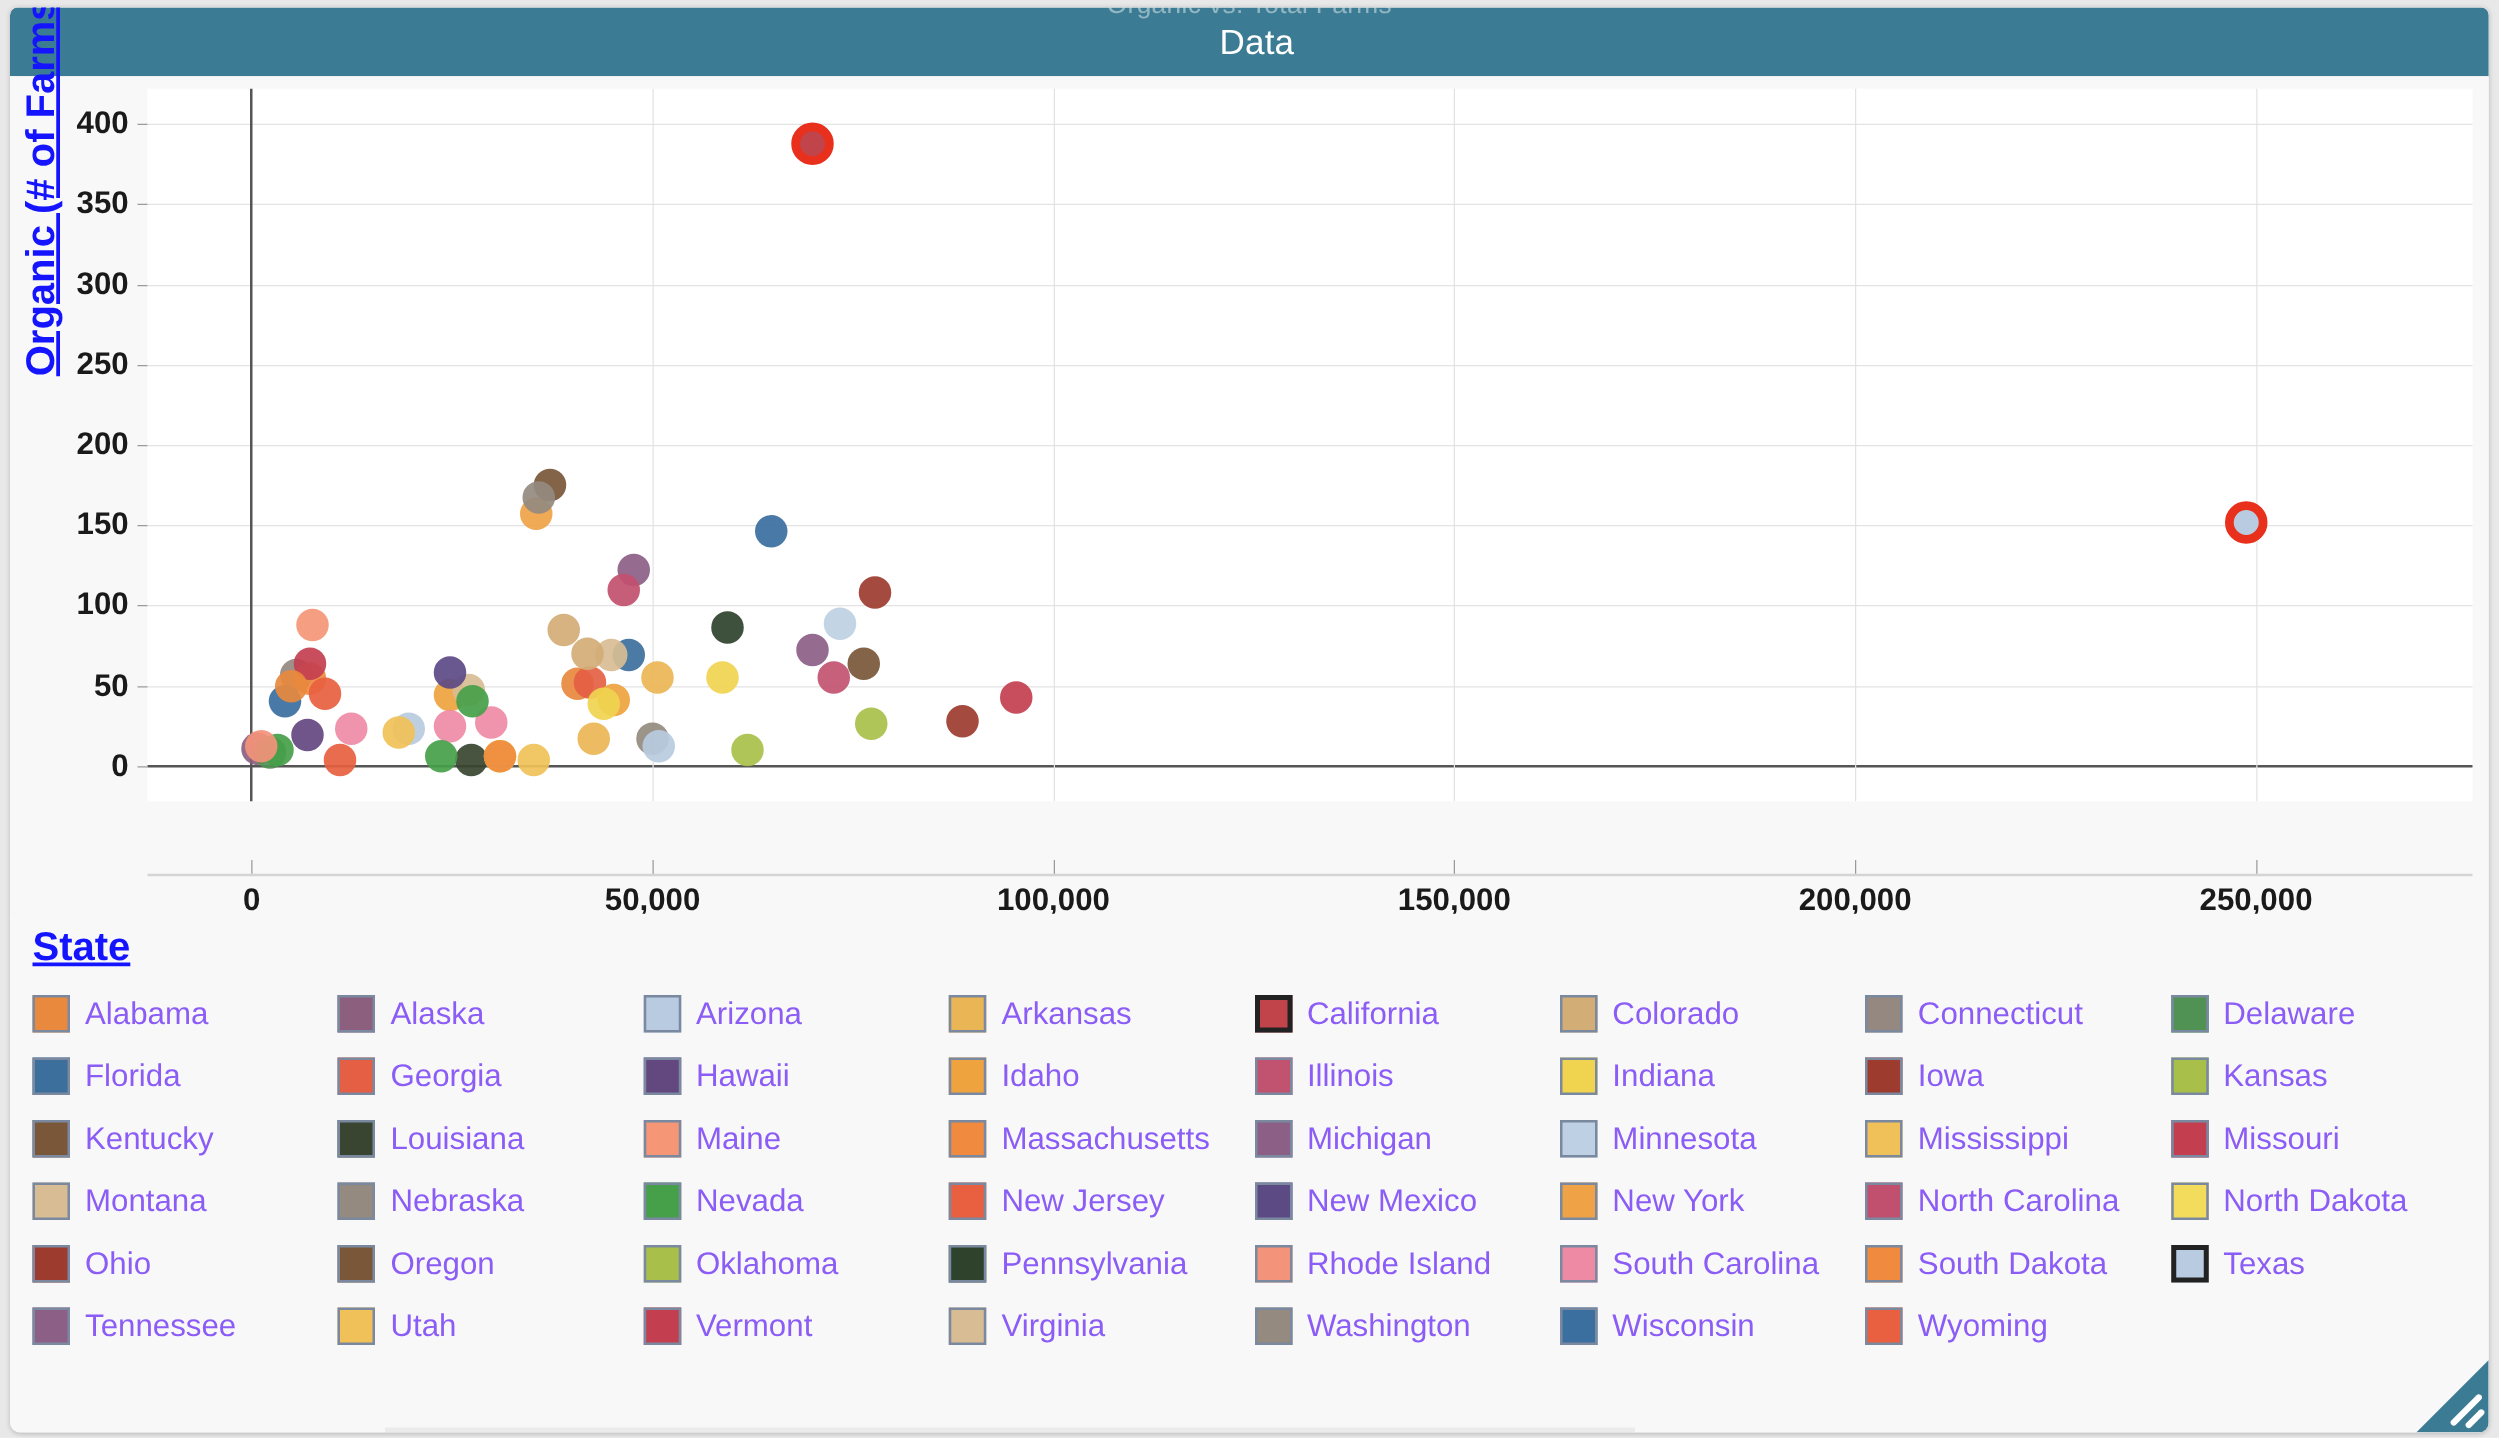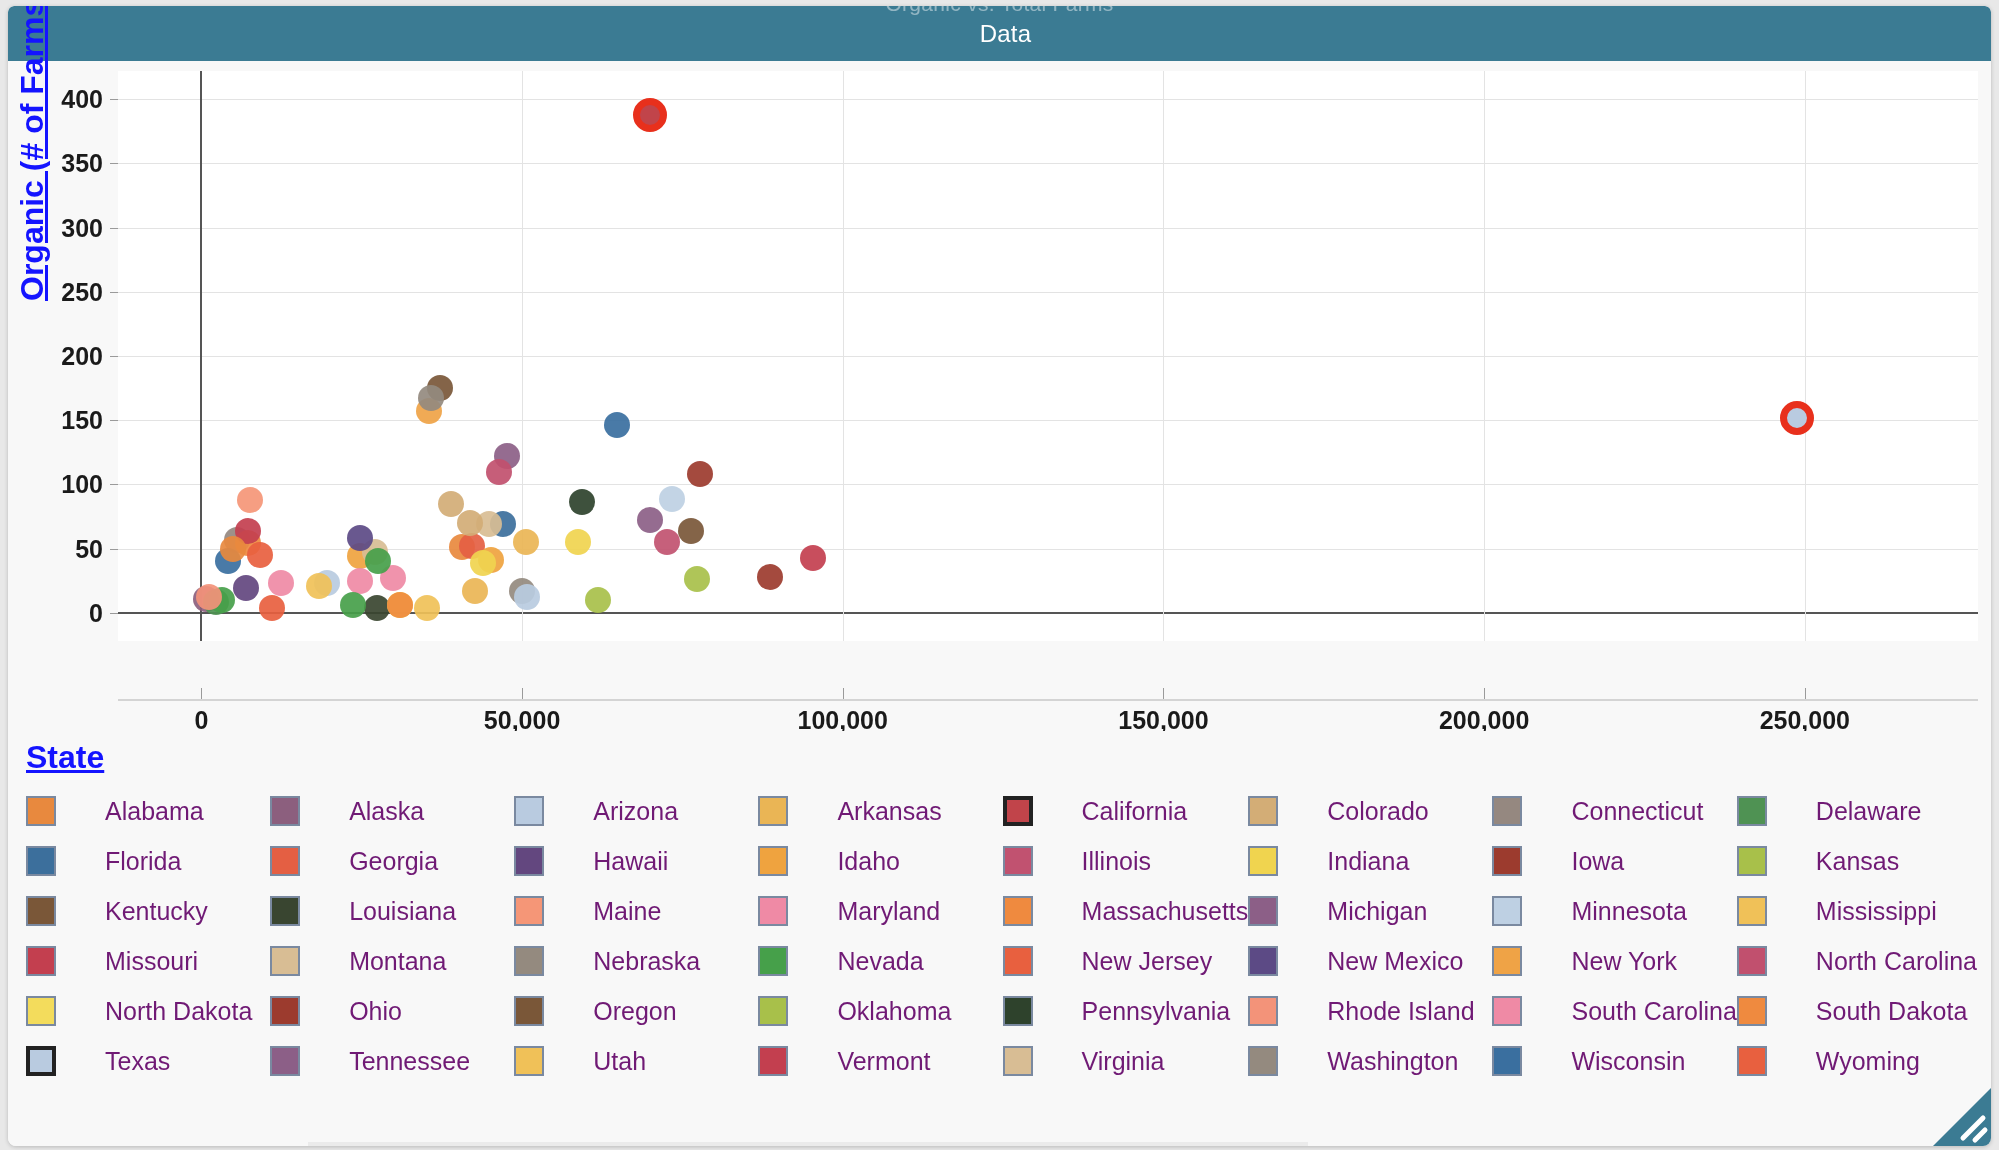--- a/index.html
+++ b/index.html
@@ -35,21 +35,21 @@
     top: -14px; left: 0; width: 100%;
     text-align: center;
     color: rgba(255,255,255,0.45);
     font-size: 21px;
     letter-spacing: 0.3px;
     white-space: nowrap;
     overflow: hidden;
   }
   #title-bar .title-text {
     color: #ffffff;
-    font-size: 24px;
+    font-size: 28px;
     font-weight: 400;
     letter-spacing: 0.2px;
     margin-left: 12px;
   }
 
   
   #chart-area {
     position: absolute;
     left: 0; top: 55px;
     width: 1983px; height: 670px;
@@ -188,23 +188,22 @@
   .legend-swatch {
     width: 30px; height: 30px;
     border: 2px solid #7a89a0;
     flex: 0 0 auto;
   }
   .legend-swatch.selected {
     border: 4px solid #222222;
   }
   .legend-label {
     font-size: 25px;
-    color: #701a75;
+    color: #8b5cf6;
     white-space: nowrap;
-    margin-left: 37px;
   }
 
   
   #resize-handle {
     position: absolute;
     right: 0; bottom: 0;
     width: 60px; height: 58px;
     cursor: nwse-resize;
   }
   
@@ -447,24 +446,20 @@
         </div>
         <div class="legend-item">
           <span class="legend-swatch" style="background: rgb(57, 69, 48);"></span>
           <span class="legend-label">Louisiana</span>
         </div>
         <div class="legend-item">
           <span class="legend-swatch" style="background: rgb(245, 150, 119);"></span>
           <span class="legend-label">Maine</span>
         </div>
         <div class="legend-item">
-          <span class="legend-swatch" style="background: rgb(239, 138, 165);"></span>
-          <span class="legend-label">Maryland</span>
-        </div>
-        <div class="legend-item">
           <span class="legend-swatch" style="background: rgb(239, 138, 63);"></span>
           <span class="legend-label">Massachusetts</span>
         </div>
         <div class="legend-item">
           <span class="legend-swatch" style="background: rgb(140, 95, 135);"></span>
           <span class="legend-label">Michigan</span>
         </div>
         <div class="legend-item">
           <span class="legend-swatch" style="background: rgb(190, 208, 227);"></span>
           <span class="legend-label">Minnesota</span>

